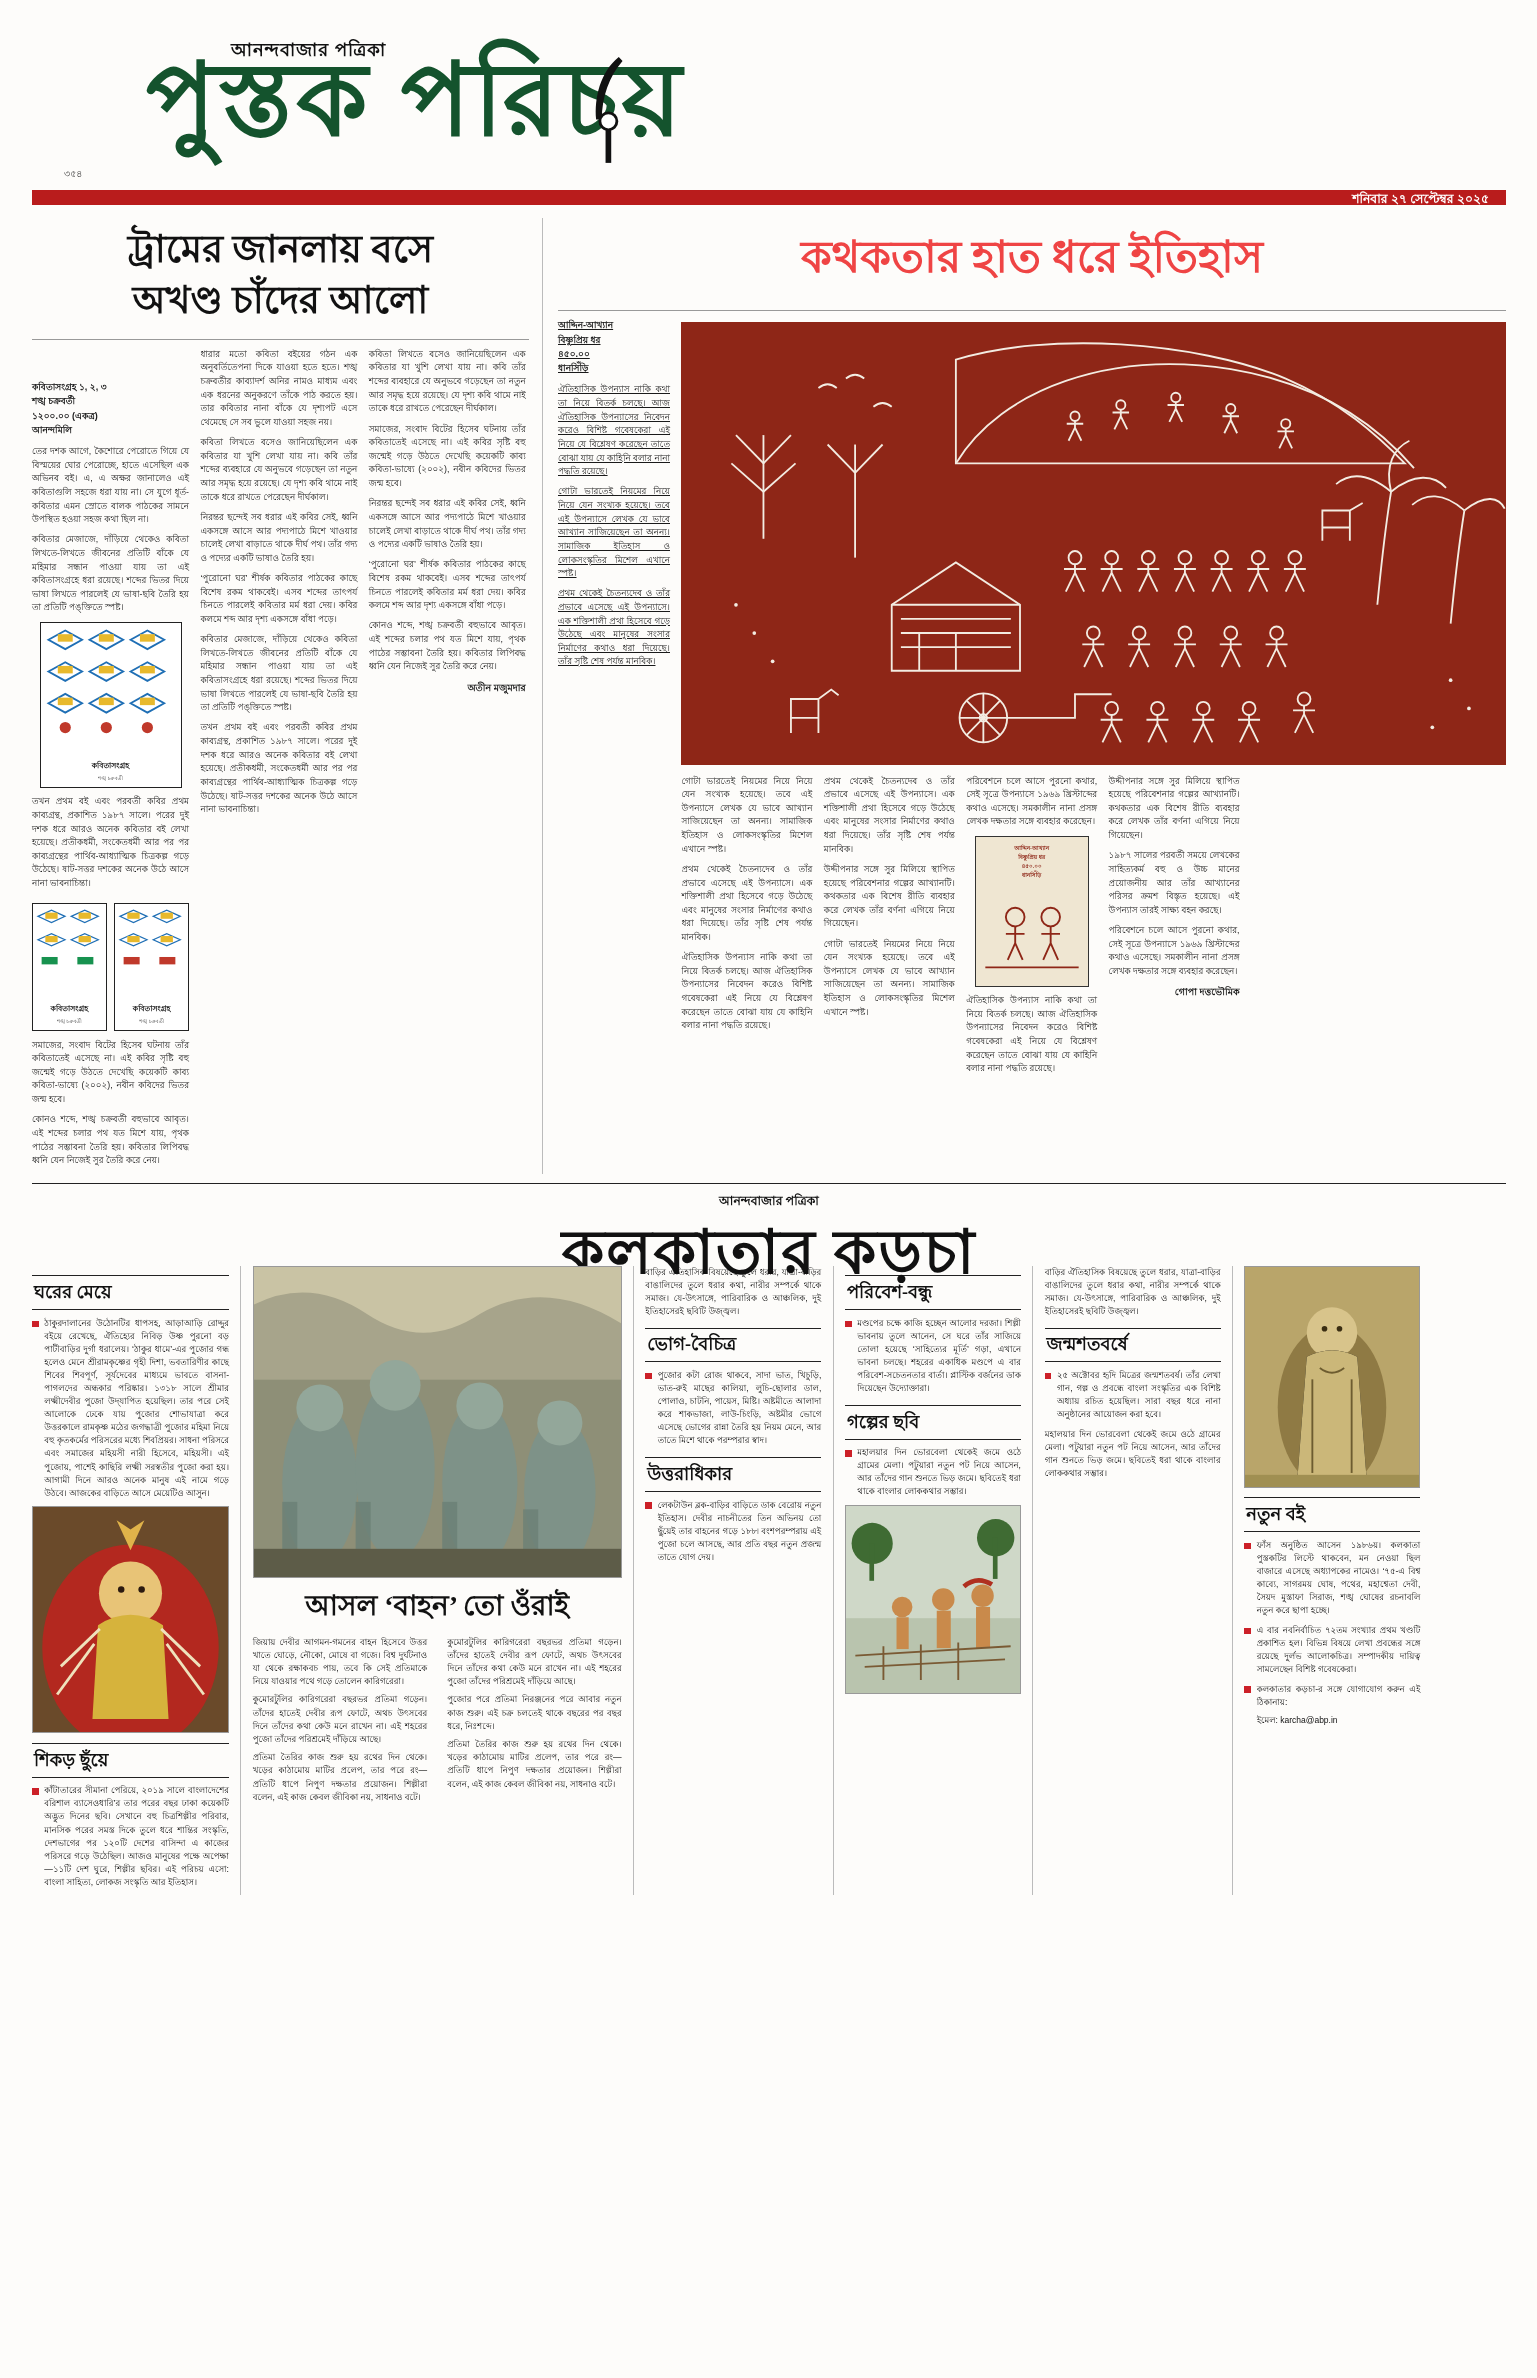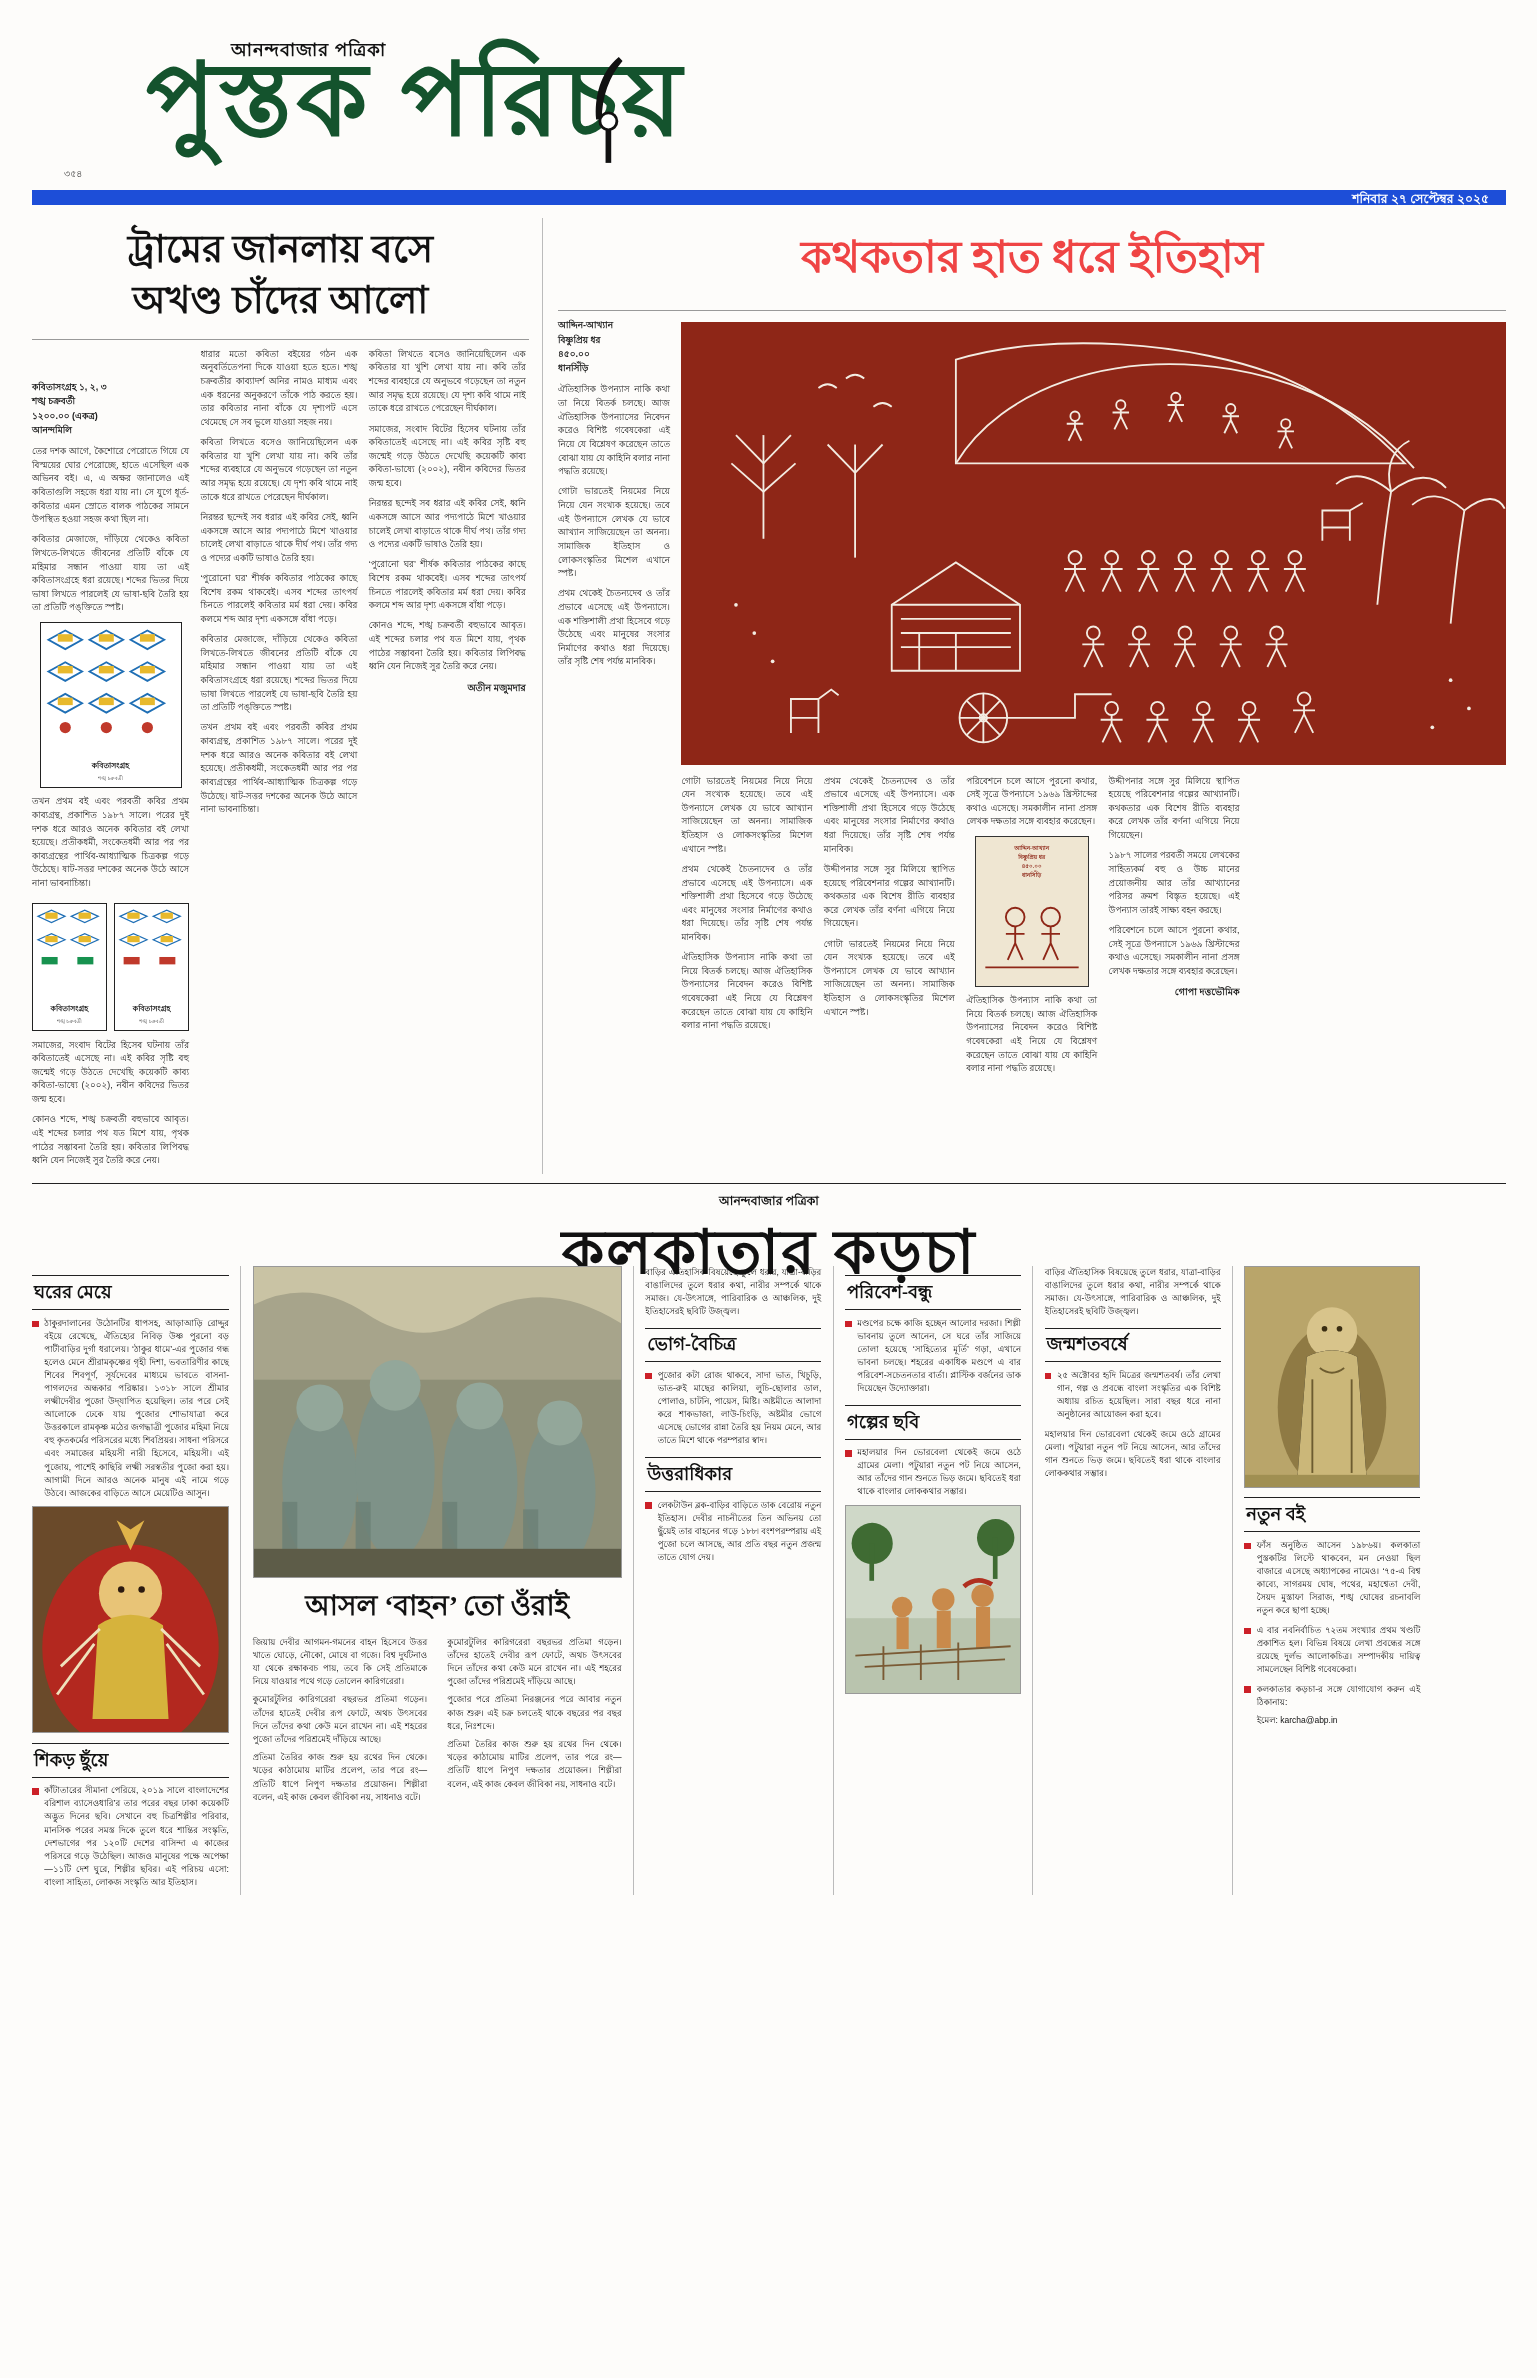--- a/index.html
+++ b/index.html
@@ -28,21 +28,21 @@
   }
   .quill {
     position:absolute; left:549px; top:26.5px; width:51px; height:114px;
   }
   .quill svg { width:51px; height:114px; }
   .issue-num {
     position:absolute; left:32px; top:140px; font-size:9.5px; color:#333;
   }
   .red-bar {
     position:absolute; left:0; right:0; top:163px; height:15px;
-    background:#1d4ed8;
+    background:#b91c1c;
   }
   .red-bar .date {
     position:absolute; right:17px; top:0.9px; color:#fff; font-size:12.3px; font-weight:bold;
   }
 
   
   .top-section { display:flex; gap:0; margin-top:11.4px; height:956px; }
   .story-left { width:511px; padding-right:13.2px; border-right:0.9px solid #bbb; }
   .story-right { flex:1; padding-left:15px; }
 
@@ -275,21 +275,21 @@
         </div>
       </div>
     </div>
 
     <div class="story-right">
       <div class="headline-right">কথকতার হাত ধরে ইতিহাস</div>
       <div class="rule"></div>
 
       <div style="display:flex; gap:11.4px;">
 
-        <div class="col" style="width:112px;">
+        <div class="col" style="width:112px;text-decoration:underline;">
           <div class="bookmeta" style="white-space:pre-line;">আদ্দিন-আখ্যান
 বিষ্ণুপ্রিয় ধর
 ৪৫০.০০
 ধানসিঁড়ি</div>
           <p>ঐতিহাসিক উপন্যাস নাকি কথা তা নিয়ে বিতর্ক চলছে। আজ ঐতিহাসিক উপন্যাসের নিবেদন করেও বিশিষ্ট গবেষকেরা এই নিয়ে যে বিশ্লেষণ করেছেন তাতে বোঝা যায় যে কাহিনি বলার নানা পদ্ধতি রয়েছে।</p>
           <p>গোটা ভারতেই নিয়মের নিয়ে নিয়ে যেন সংখ্যক হয়েছে। তবে এই উপন্যাসে লেখক যে ভাবে আখ্যান সাজিয়েছেন তা অনন্য। সামাজিক ইতিহাস ও লোকসংস্কৃতির মিশেল এখানে স্পষ্ট।</p>
           <p>প্রথম থেকেই চৈতন্যদেব ও তাঁর প্রভাবে এসেছে এই উপন্যাসে। এক শক্তিশালী প্রথা হিসেবে গড়ে উঠেছে এবং মানুষের সংসার নির্মাণের কথাও ধরা দিয়েছে। তাঁর সৃষ্টি শেষ পর্যন্ত মানবিক।</p>
         </div>
 
         <div style="flex:1;">

